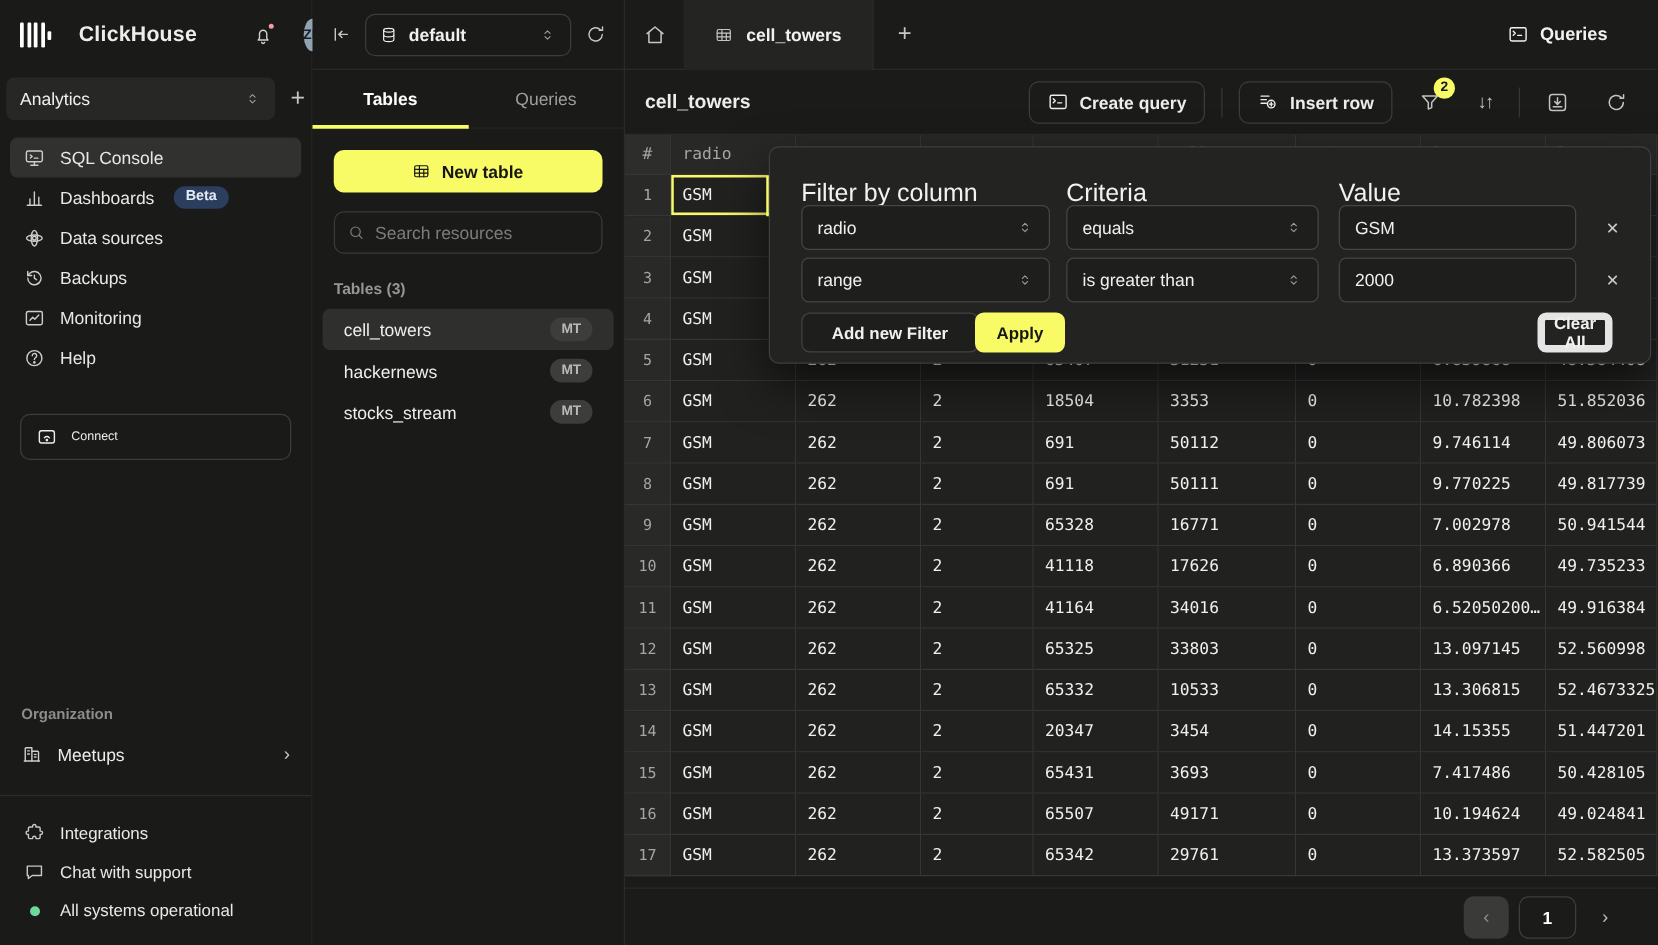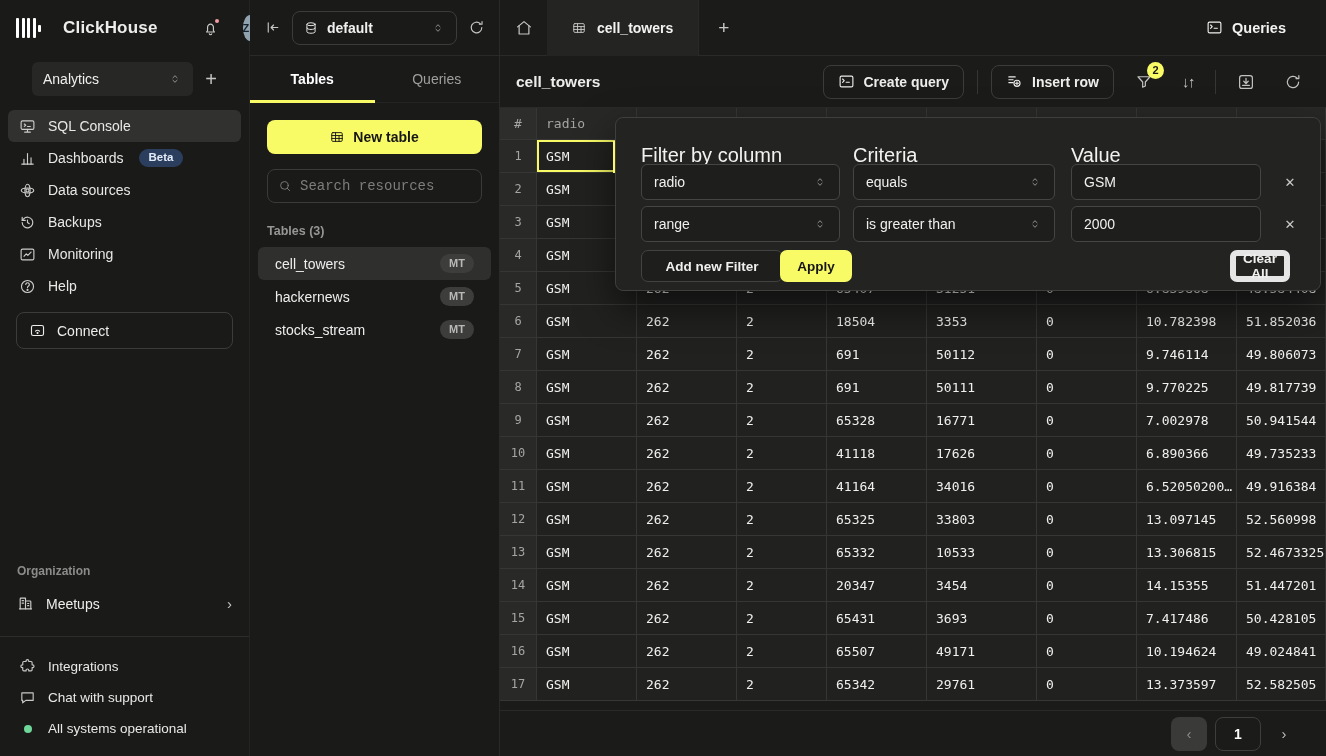--- a/index.html
+++ b/index.html
@@ -24,35 +24,35 @@
   .sb-header{height:56px;flex:none;display:flex;align-items:center;padding:0 13px 0 16px;gap:22px}
   .logo{display:inline-flex;align-items:center;gap:2.5px;height:21px}
   .logo .bar{width:3px;height:20px;background:#fff;border-radius:1px}
   .logo .bar.short{height:7px}
   .brand-name{font-size:17px;font-weight:700;letter-spacing:.2px}
   .bell{position:relative;color:#cfcfce;margin-right:2px}
   .bell .dot{position:absolute;top:-3px;right:-2px;width:8px;height:8px;border-radius:50%;
              background:#f59ca4;border:2px solid var(--panel)}
   .avatar{width:26px;height:26px;border-radius:50%;background:#91a3b0;color:#15212d;
           font-size:11px;font-weight:700;display:flex;align-items:center;justify-content:center}
-  .ws-row{display:flex;align-items:center;gap:12px;padding:6px 32px 12px}
+  .ws-row{display:flex;align-items:center;gap:12px;padding:6px 5px 12px}
   .ws-select{flex:1;height:34px;background:#272726;border-radius:6px;display:flex;
              align-items:center;gap:8px;padding:0 11px;color:#f0f0ef}
   .chev-ud{color:#9b9b9a}
   .plus-glyph{color:#c5c5c4;font-size:20px;line-height:1;font-weight:400}
   .nav{padding:2px 8px 0}
   .nav-item{height:32px;display:flex;align-items:center;gap:12px;padding:0 11px;
             border-radius:6px;color:#e8e8e7;cursor:default}
   .nav-item .ic{color:#cdcdcc}
   .nav-item.active{background:#31312f}
   .beta-badge{margin-left:3px;background:#2c3e5e;color:#e2ebf7;font-size:11.5px;font-weight:700;
               padding:3px 10px;border-radius:11px;line-height:1}
-  .connect-btn{margin:10px 16px 0;height:37px;border:1px solid #3c3c3a;border-radius:8px;
+  .connect-btn{margin:29px 16px 0;height:37px;border:1px solid #3c3c3a;border-radius:8px;
                display:flex;align-items:center;gap:11px;padding:0 12px;background:none;color:var(--text);
-               font-size:14px;font-family:inherit}
+               font-size:10px;font-family:inherit}
   .org-label{padding:0 17px;font-size:12px;color:#8c8c8b;font-weight:600;margin-bottom:9px}
   .meetups{height:33px;margin:0 8px 4px;padding:0 9px;display:flex;align-items:center;gap:12px;border-radius:6px}
   .meetups .ic{color:#cdcdcc}
   .chev-r{margin-left:auto;color:#c5c5c4;font-size:15px}
   .sb-divider{height:1px;background:#2c2c2b;margin:12px 0 14px}
   .foot-item{height:31px;display:flex;align-items:center;gap:12px;padding:0 19px;font-size:13.5px;color:#e8e8e7}
   .foot-item .ic{color:#c9c9c8}
   .dot-wrap{width:17px;display:flex;justify-content:center}
   .status-dot{width:8px;height:8px;border-radius:50%;background:#6fd79a}
 
@@ -68,21 +68,21 @@
           color:#9f9f9e;position:relative}
   .ex-tab.active{color:#fff;font-weight:600}
   .ex-tab.active::after{content:"";position:absolute;left:0;right:0;bottom:-1px;height:3px;
           background:var(--yellow)}
   .new-table-btn{margin:17px 17px 0;height:34px;background:var(--yellow);border:none;border-radius:8px;
           color:#161616;font-size:14px;font-weight:600;display:flex;align-items:center;
           justify-content:center;gap:9px;font-family:inherit}
   .search-box{margin:15px 17px 0;height:34px;border:1px solid #3a3a38;border-radius:8px;
           display:flex;align-items:center;gap:8px;padding:0 10px;color:#7d7d7c}
   .search-box input{flex:1;background:none;border:none;outline:none;color:#ddd;font-size:14px;
-          font-family:Liberation Mono, monospace;min-width:0}
+          font-family:Liberation Sans, sans-serif;min-width:0}
   .search-box input::placeholder{color:#7d7d7c}
   .ex-section{padding:21px 17px 9px;font-size:12.5px;color:#969695;font-weight:600}
   .tbl-item{height:33px;margin:0 8px;border-radius:6px;display:flex;align-items:center;
           padding:0 17px;color:#eee}
   .tbl-item.active{background:#2f2f2e}
   .mt-badge{margin-left:auto;background:#3d3d3b;color:#b9b9b8;font-size:11px;font-weight:700;
           padding:4px 9px;border-radius:10px;line-height:1}
 
   
   .main{flex:1;min-width:0;display:flex;flex-direction:column;background:var(--bg)}

